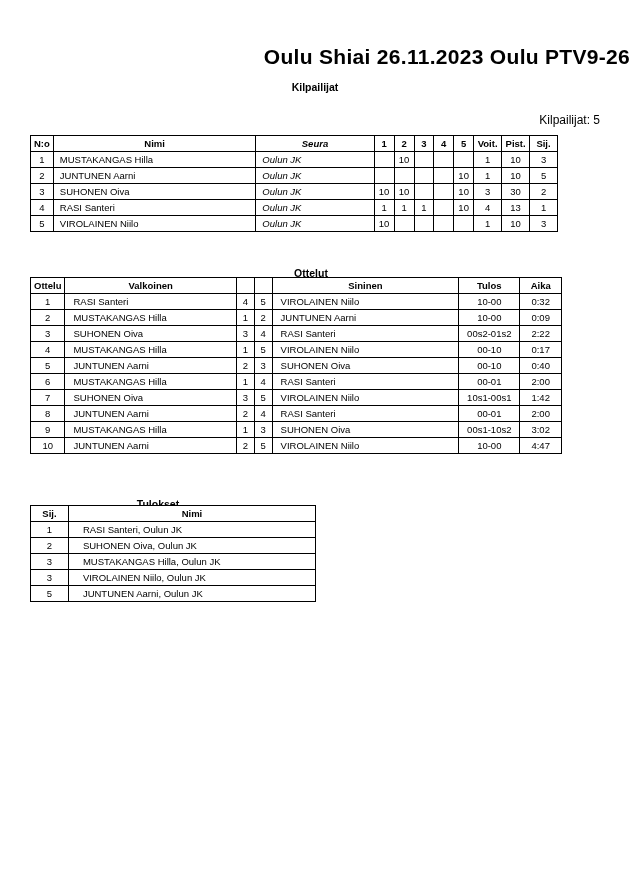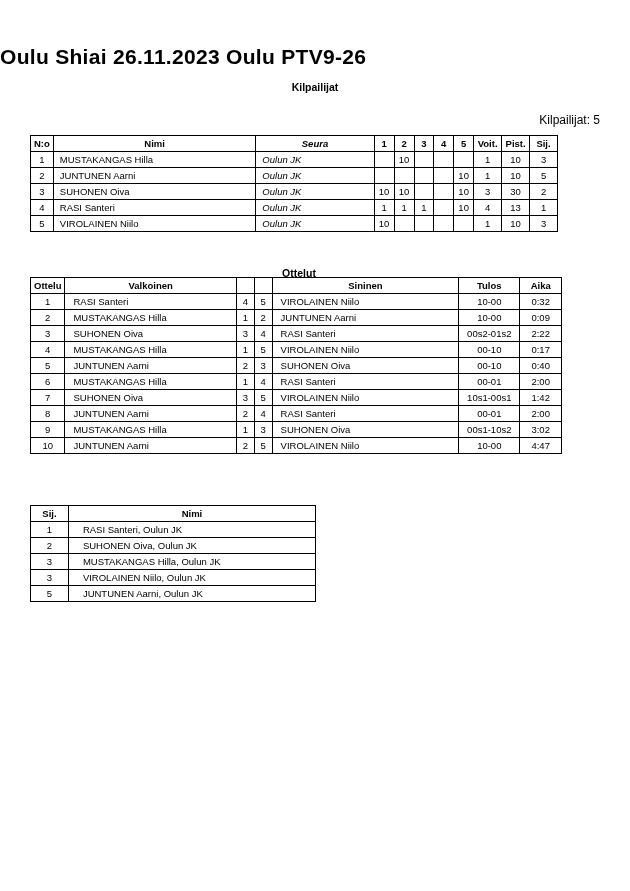--- a/index.html
+++ b/index.html
@@ -14,21 +14,21 @@
     color: #000000;
     position: relative;
     overflow: hidden;
   }
   .page {
     position: relative;
     width: 630px;
     height: 891px;
   }
   .title {
-    text-align: left;
+    text-align: right;
     font-size: 21px;
     font-weight: bold;
     letter-spacing: 0.3px;
     margin-top: 45px;
   }
   .section-heading {
     text-align: center;
     font-size: 10.5px;
     font-weight: bold;
     margin-top: 12px;
@@ -95,21 +95,21 @@
   .tbl-wrap-tulokset {
     position: absolute;
     left: 30px;
     top: 460px;
   }
   #tulokset-table { width: 286px; }
   #tulokset-table .t-sij  { width: 38px;  text-align: center; }
   #tulokset-table .t-nimi { width: 248px; text-align: left; padding-left: 14px; }
   #tulokset-table thead th.t-nimi { text-align: center; padding-left: 3px; }
 
-  .heading-ottelut  { position: absolute; left: 4px; top: 210px; width: 590px; }
+  .heading-ottelut  { position: absolute; left: 16px; top: 210px; width: 590px; }
   .heading-tulokset { position: absolute; left: 0; top: 441px; width: 316px; }
 </style>
 </head>
 <body>
 
 <div class="page">
 
   <div class="title">Oulu Shiai  26.11.2023  Oulu   PTV9-26</div>
 
   <div class="section-heading">Kilpailijat</div>
@@ -306,20 +306,21 @@
           <td class="o-sw">2</td>
           <td class="o-sb">5</td>
           <td class="o-blue">VIROLAINEN Niilo</td>
           <td class="o-res">10-00</td>
           <td class="o-time">4:47</td>
         </tr>
       </tbody>
     </table>
   </div>
 
+  <div class="section-heading heading-tulokset">Tulokset</div>
 
   <div class="tbl-wrap-tulokset">
     <table id="tulokset-table">
       <thead>
         <tr>
           <th class="t-sij">Sij.</th>
           <th class="t-nimi">Nimi</th>
         </tr>
       </thead>
       <tbody>

